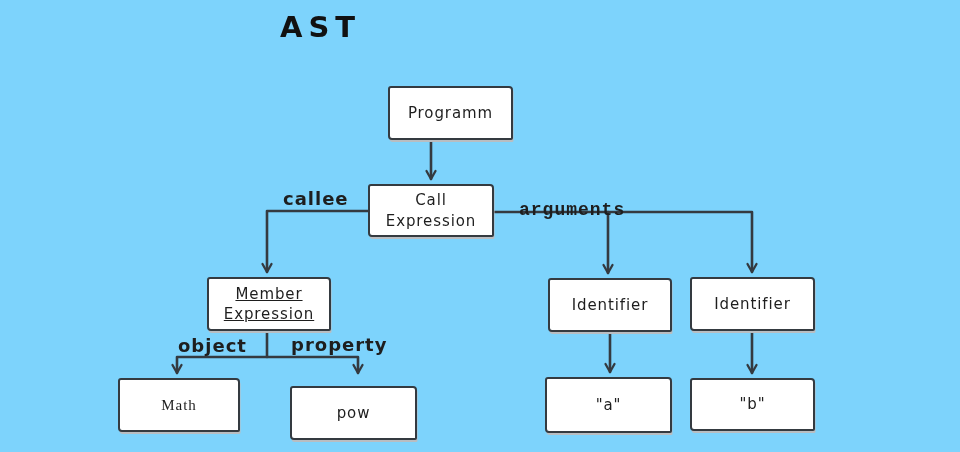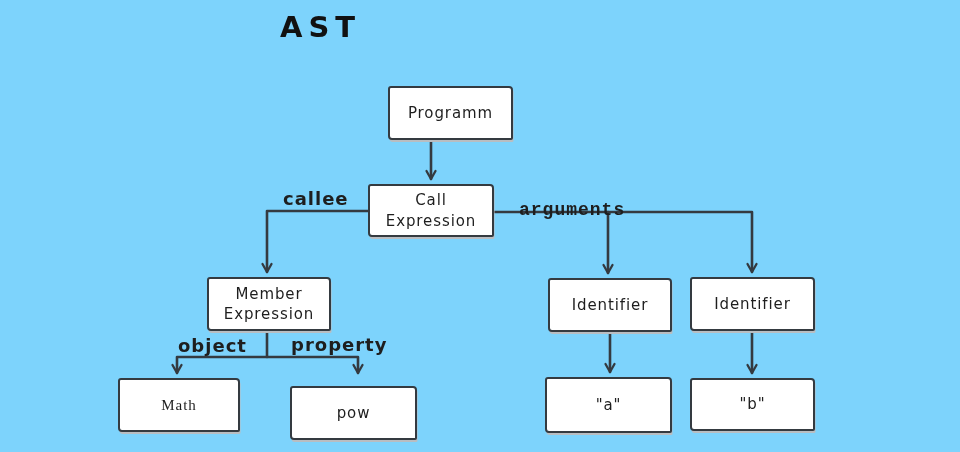--- a/index.html
+++ b/index.html
@@ -73,21 +73,21 @@
     font-size: 18px;
     font-weight: 600;
     letter-spacing: 1px;
     text-align: center;
     color: #1e1e1e;
     z-index: 2;
   }
   
   .n-programm        { left: 388px; top:  86px; width: 125px; height: 54px; }
   .n-call-expression { left: 368px; top: 184px; width: 126px; height: 53px; }
-  .n-member-expression { left: 207px; top: 277px; width: 124px; height: 54px; }
+  .n-member-expression { left: 207px; top: 277px; width: 124px; height: 54px; text-decoration: underline; }
   .n-identifier-left { left: 548px; top: 278px; width: 124px; height: 54px; }
   .n-identifier-right{ left: 690px; top: 277px; width: 125px; height: 54px; }
   .n-math            { left: 118px; top: 378px; width: 122px; height: 54px; font-family: Liberation Serif, serif; }
   .n-pow             { left: 290px; top: 386px; width: 127px; height: 54px; }
   .n-literal-a       { left: 545px; top: 377px; width: 127px; height: 56px; }
   .n-literal-b       { left: 690px; top: 378px; width: 125px; height: 53px; }
   
   .l-callee    { left: 283px; top: 188px; width: 60px; }
   .l-arguments { left: 519px; top: 200px; width: 90px; font-family: Liberation Mono, monospace; }
   .l-object    { left: 178px; top: 335px; width: 60px; }

